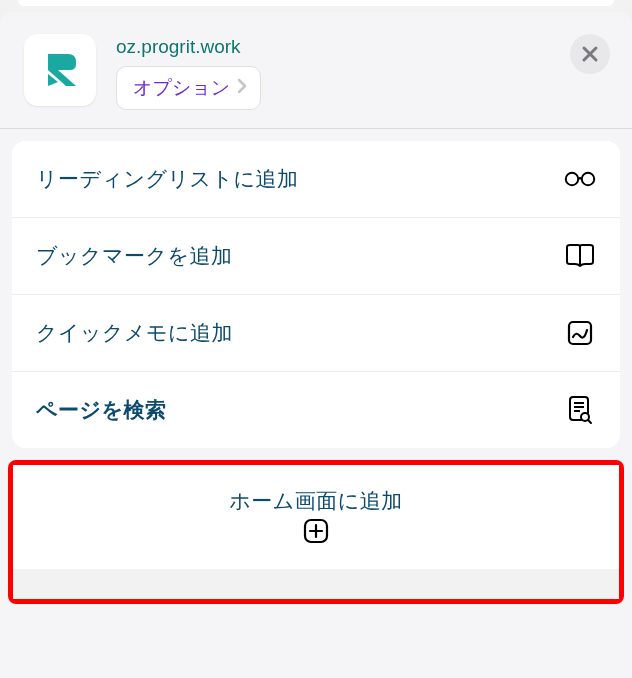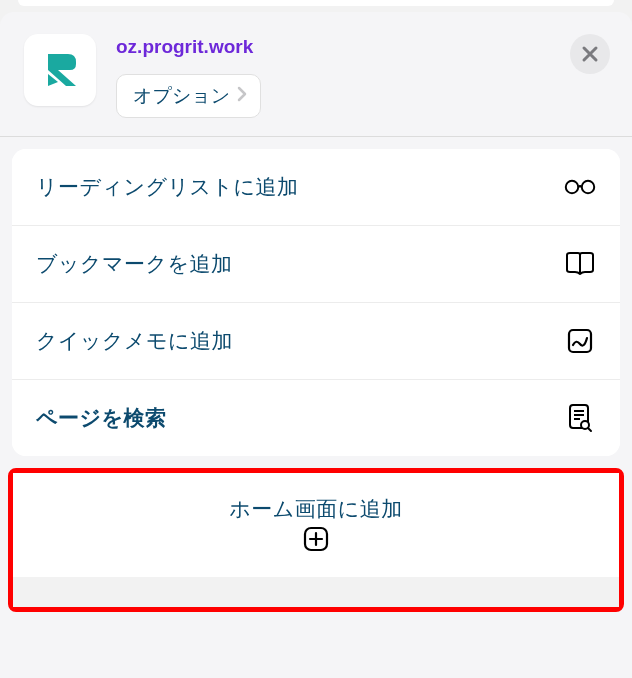--- a/index.html
+++ b/index.html
@@ -38,34 +38,34 @@
       align-items: center;
       justify-content: center;
       box-shadow: 0 1px 2px rgba(0,0,0,0.08);
       flex-shrink: 0;
     }
     .header-text {
       margin-left: 20px;
       padding-top: 2px;
     }
     .site-url {
-      color: #6d28d9;
+      color: #0f766e;
       font-size: 19px;
-      font-weight: 700;
+      font-weight: 400;
     }
     .options-btn {
-      margin-top: 16px;
+      margin-top: 8px;
       display: inline-flex;
       align-items: center;
       background: #fff;
       border: 1px solid #e0e0e0;
       border-radius: 10px;
       padding: 8px 12px 8px 16px;
       font-size: 19px;
-      color: #0c4a6e;
+      color: #6d28d9;
       cursor: pointer;
     }
     .options-chevron {
       margin-left: 6px;
       color: #c6c6c8;
     }
     .close-btn {
       position: absolute;
       right: 22px;
       top: 22px;

